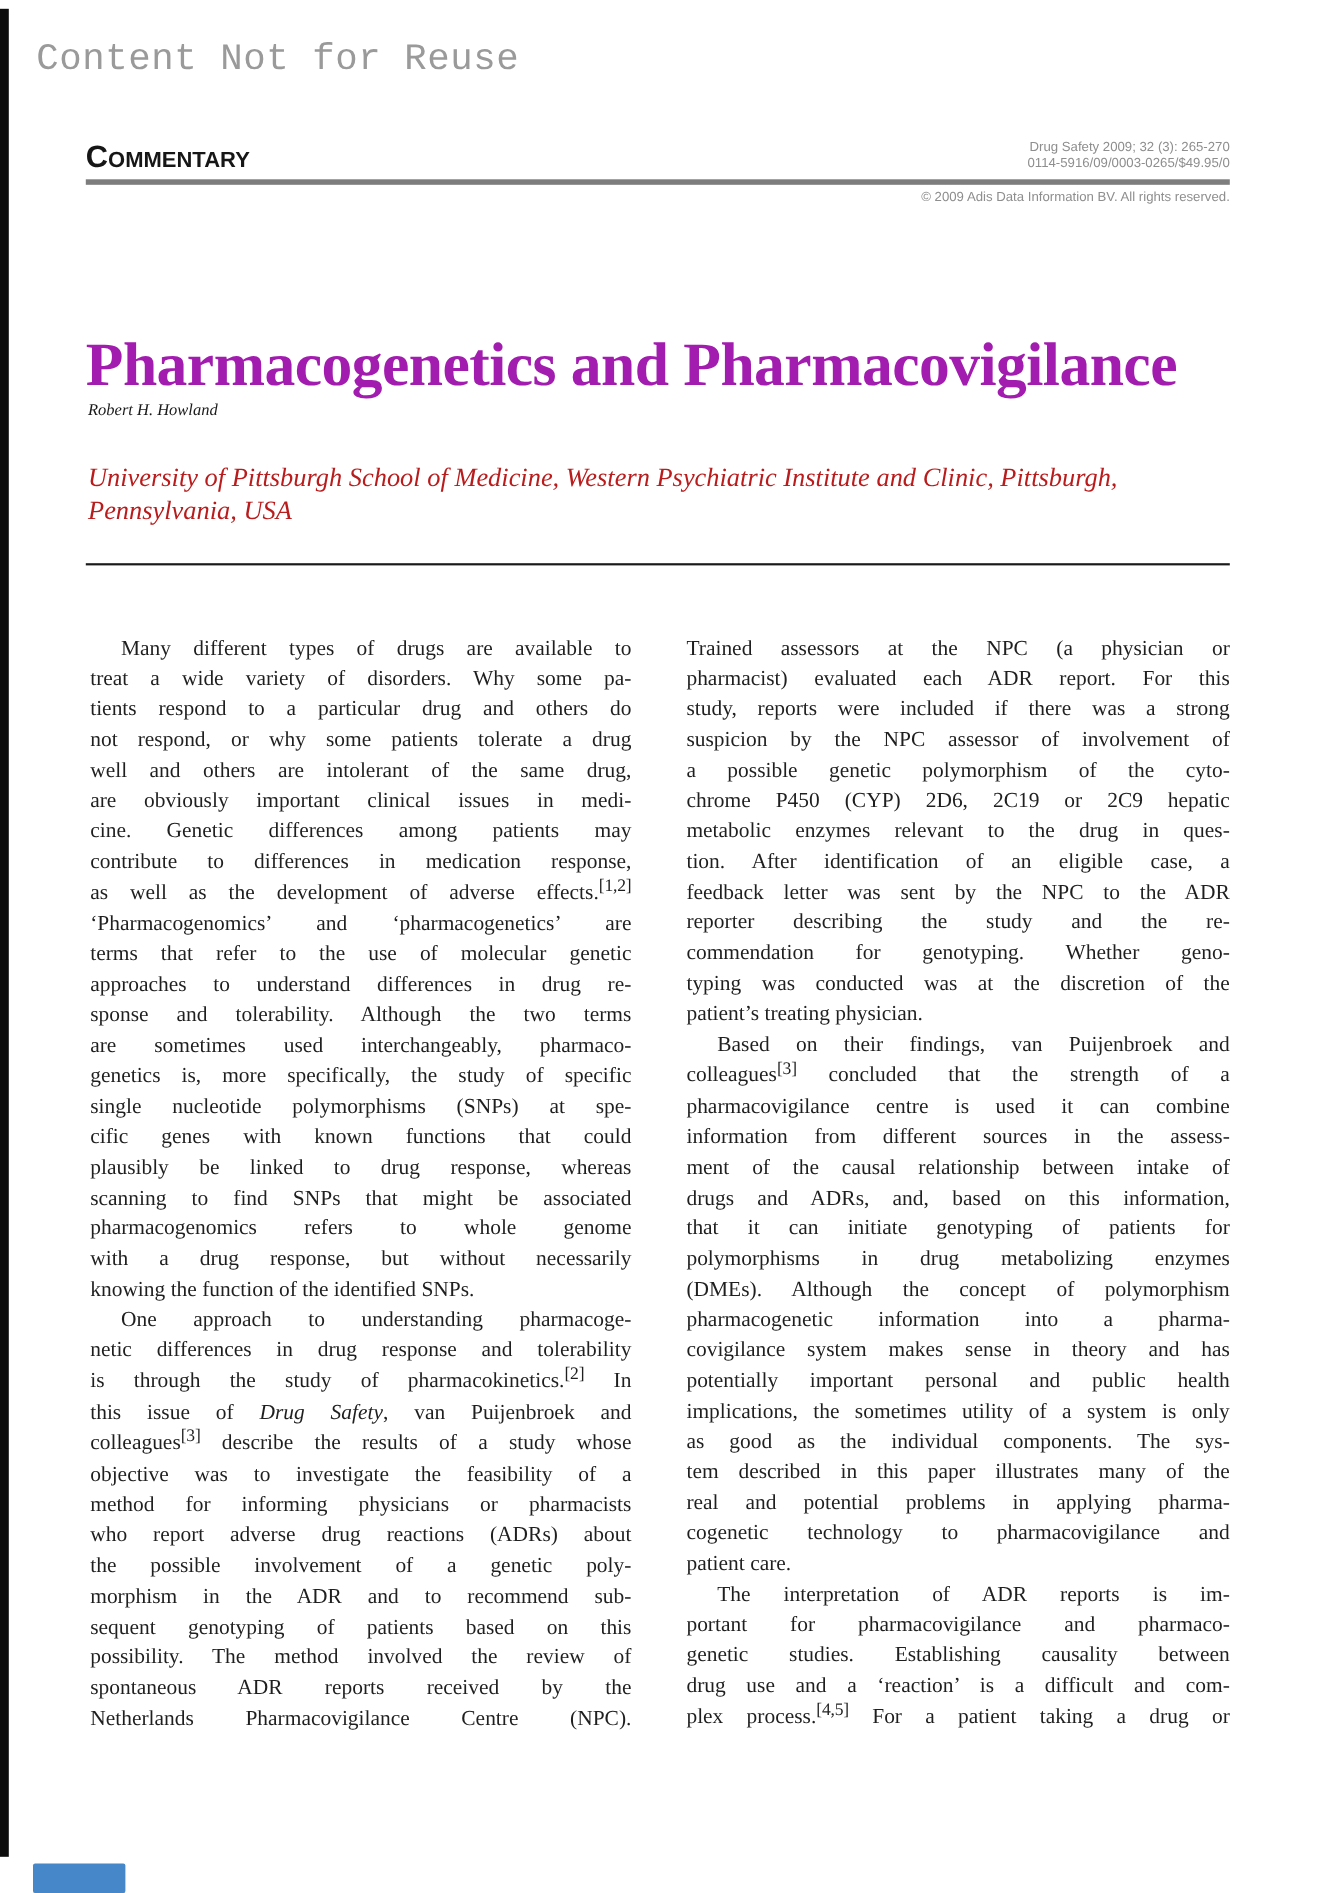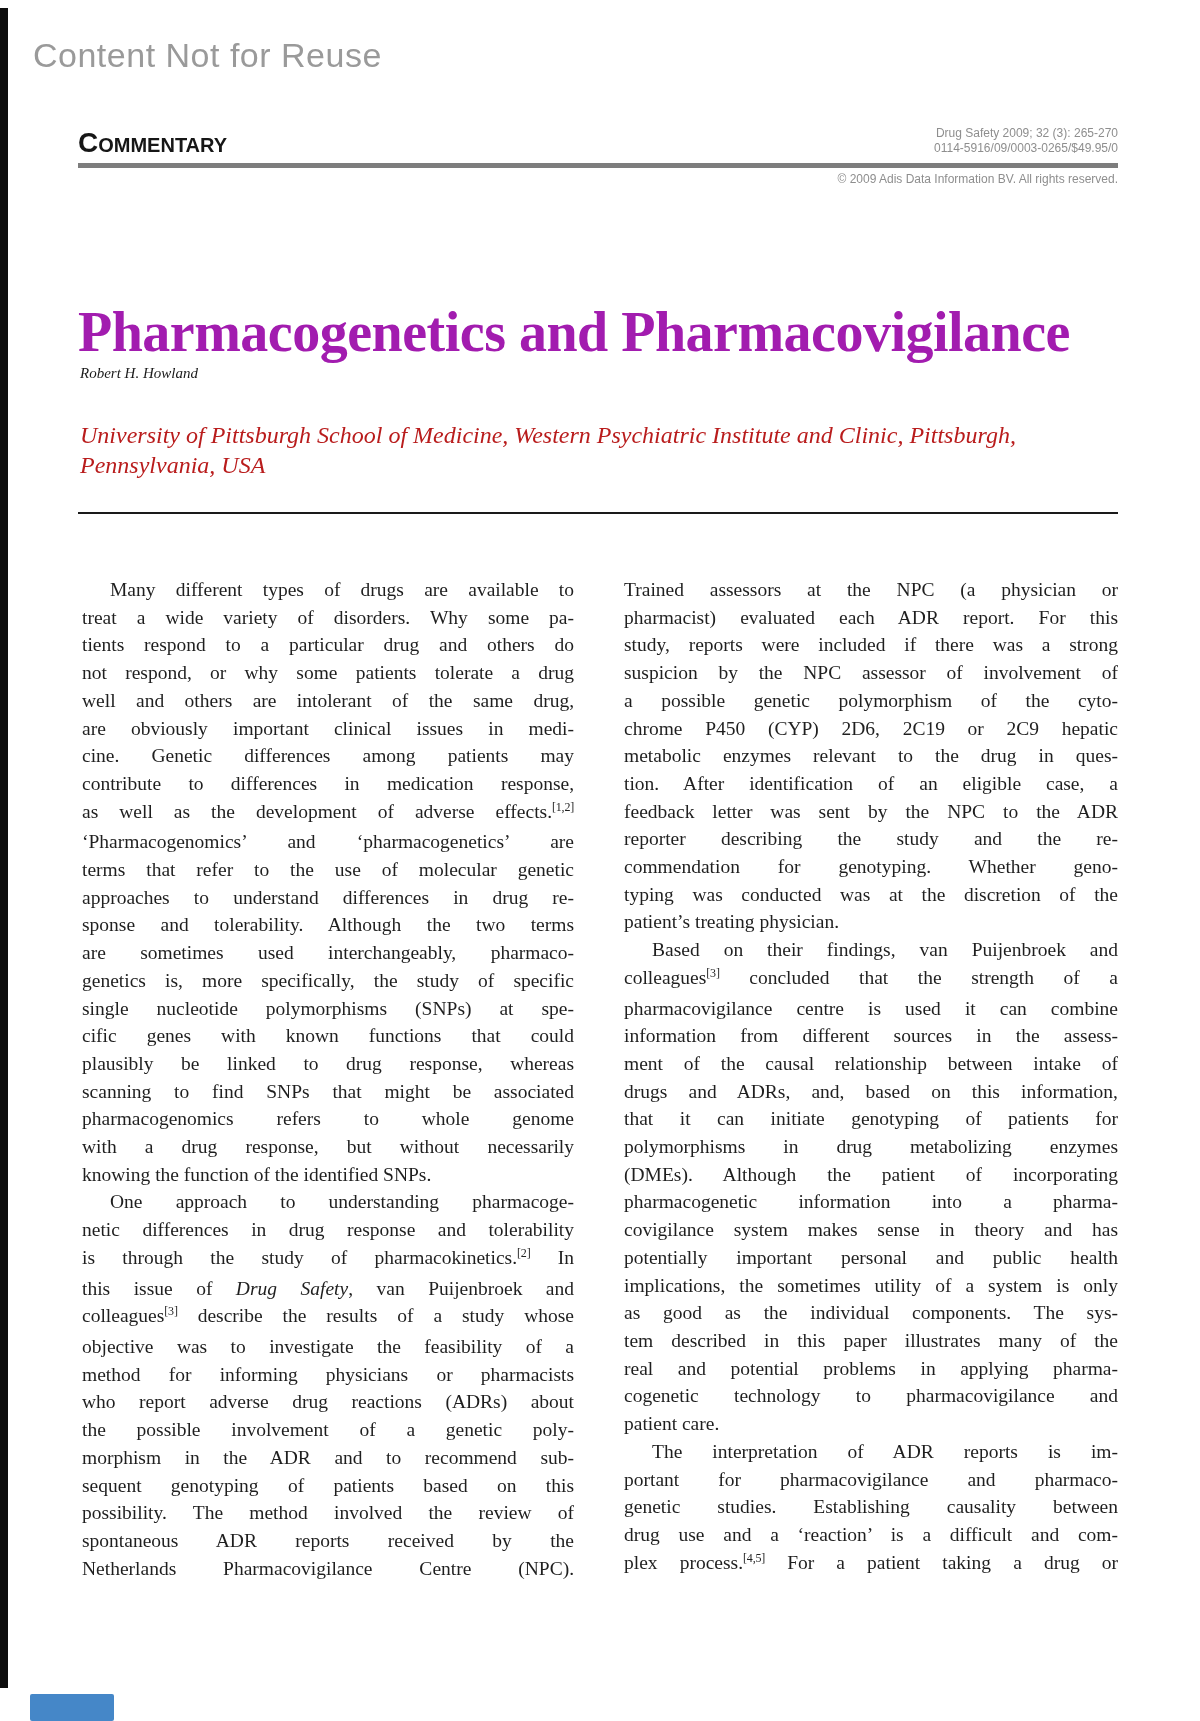--- a/index.html
+++ b/index.html
@@ -4,21 +4,21 @@
 <style>
   html,body{margin:0;padding:0;}
   body{
     width:1200px;height:1721px;position:relative;background:#ffffff;
     font-family:"Liberation Serif", serif;color:#222;overflow:hidden;
   }
   .edge-bar{position:absolute;left:0;top:8px;width:8px;height:1680px;background:#0d0d0d;}
   .corner-box{position:absolute;left:30px;top:1694px;width:84px;height:27px;background:#4587c8;border-radius:2px;}
   .watermark{
     position:absolute;left:33px;top:36px;
-    font-family:Liberation Sans, sans-serif;font-size:34px;color:#9a9a9a;letter-spacing:0.5px;
+    font-family:Liberation Mono, monospace;font-size:34px;color:#9a9a9a;letter-spacing:0.5px;
   }
   .kicker{
     position:absolute;left:78px;top:127px;
     font-family:"Liberation Sans", sans-serif;font-weight:bold;font-variant:small-caps;
     font-size:28px;color:#161616;letter-spacing:0px;
   }
   .cite{
     position:absolute;right:82px;top:126px;text-align:right;
     font-family:"Liberation Sans", sans-serif;font-size:12px;line-height:15px;color:#8e8e8e;
   }
@@ -34,21 +34,21 @@
   .author{position:absolute;left:80px;top:365px;font-size:15px;font-style:italic;color:#1a1a1a;}
   .affil{position:absolute;left:80px;top:420px;font-size:24px;line-height:30px;color:#b91c1c;font-style:italic;}
   .rule-thin{position:absolute;left:78px;right:82px;top:512px;height:2px;background:#1a1a1a;}
   .columns{position:absolute;left:82px;top:576px;width:1036px;display:flex;gap:50px;}
   .col{font-size:19.5px;line-height:27.7px;color:#1f1f1f;}
   .col-left{width:498px;}
   .col-right{width:500px;}
   .tline{text-align:justify;text-align-last:justify;}
   .tline.end{text-align-last:left;}
   .tline.ind{text-indent:28px;}
-  .sup{font-size:12px;position:relative;top:-7px;letter-spacing:-0.2px;}
+  .sup{font-size:16px;position:relative;top:-7px;letter-spacing:-0.2px;}
   .i{font-style:italic;}
 </style>
 </head>
 <body>
 
 <div class="edge-bar"></div>
 <div class="corner-box"></div>
 
 <div class="watermark">Content Not for Reuse</div>
 
@@ -128,21 +128,21 @@
       <div class="tline">typing was conducted was at the discretion of the</div>
       <div class="tline end">patient’s treating physician.</div>
       <div class="tline ind">Based on their findings, van Puijenbroek and</div>
       <div class="tline">colleagues<span class="sup">[3]</span> concluded that the strength of a</div>
       <div class="tline">pharmacovigilance centre is used it can combine</div>
       <div class="tline">information from different sources in the assess-</div>
       <div class="tline">ment of the causal relationship between intake of</div>
       <div class="tline">drugs and ADRs, and, based on this information,</div>
       <div class="tline">that it can initiate genotyping of patients for</div>
       <div class="tline">polymorphisms in drug metabolizing enzymes</div>
-      <div class="tline">(DMEs). Although the patient of incorporating</div>
+      <div class="tline">(DMEs). Although the concept of polymorphism</div>
       <div class="tline">pharmacogenetic information into a pharma-</div>
       <div class="tline">covigilance system makes sense in theory and has</div>
       <div class="tline">potentially important personal and public health</div>
       <div class="tline">implications, the sometimes utility of a system is only</div>
       <div class="tline">as good as the individual components. The sys-</div>
       <div class="tline">tem described in this paper illustrates many of the</div>
       <div class="tline">real and potential problems in applying pharma-</div>
       <div class="tline">cogenetic technology to pharmacovigilance and</div>
       <div class="tline end">patient care.</div>
       <div class="tline ind">The interpretation of ADR reports is im-</div>

